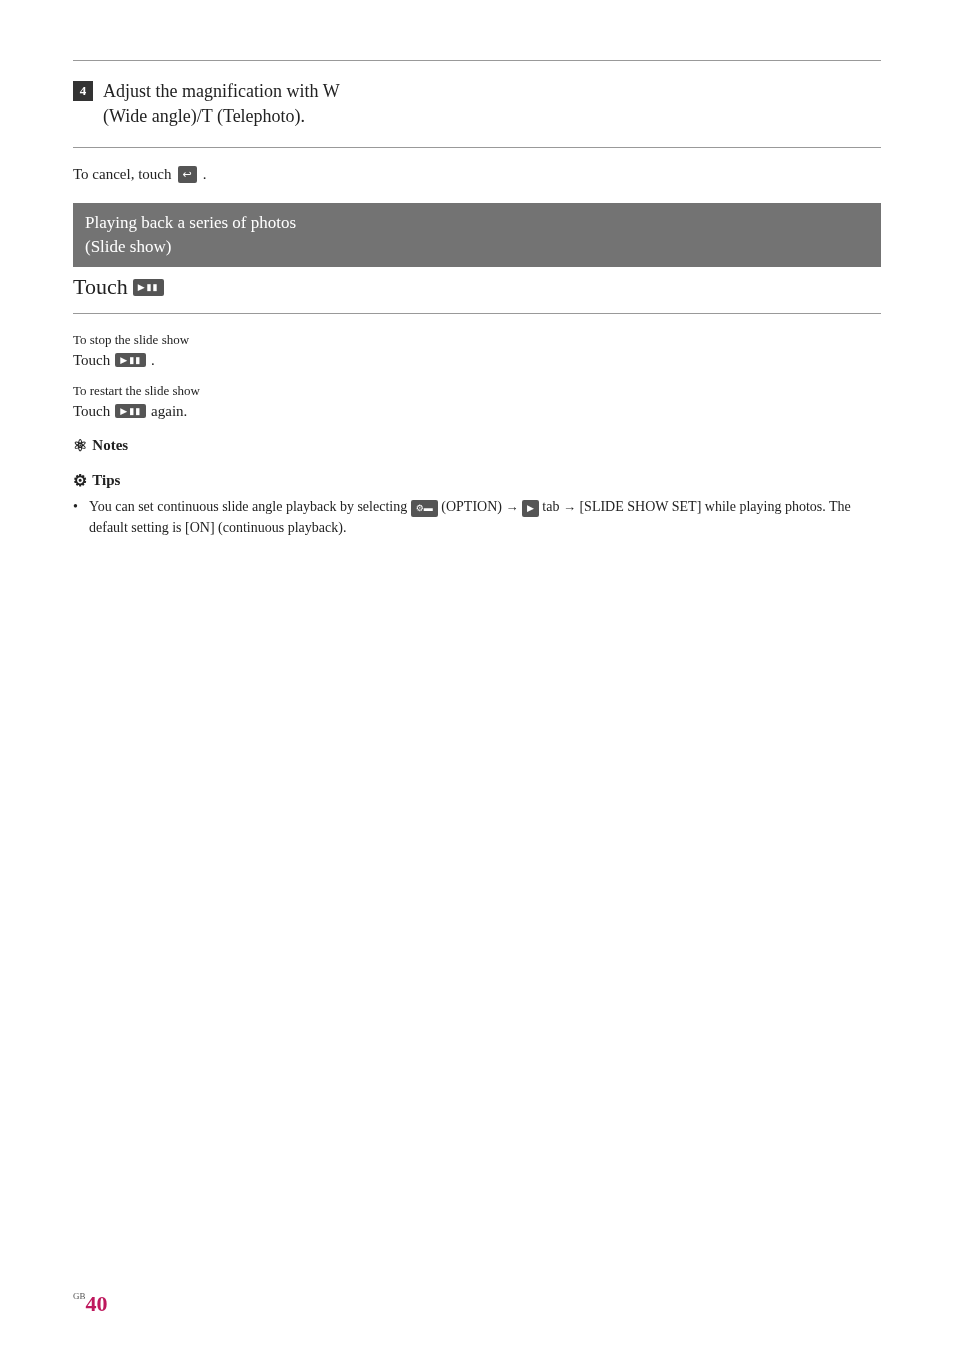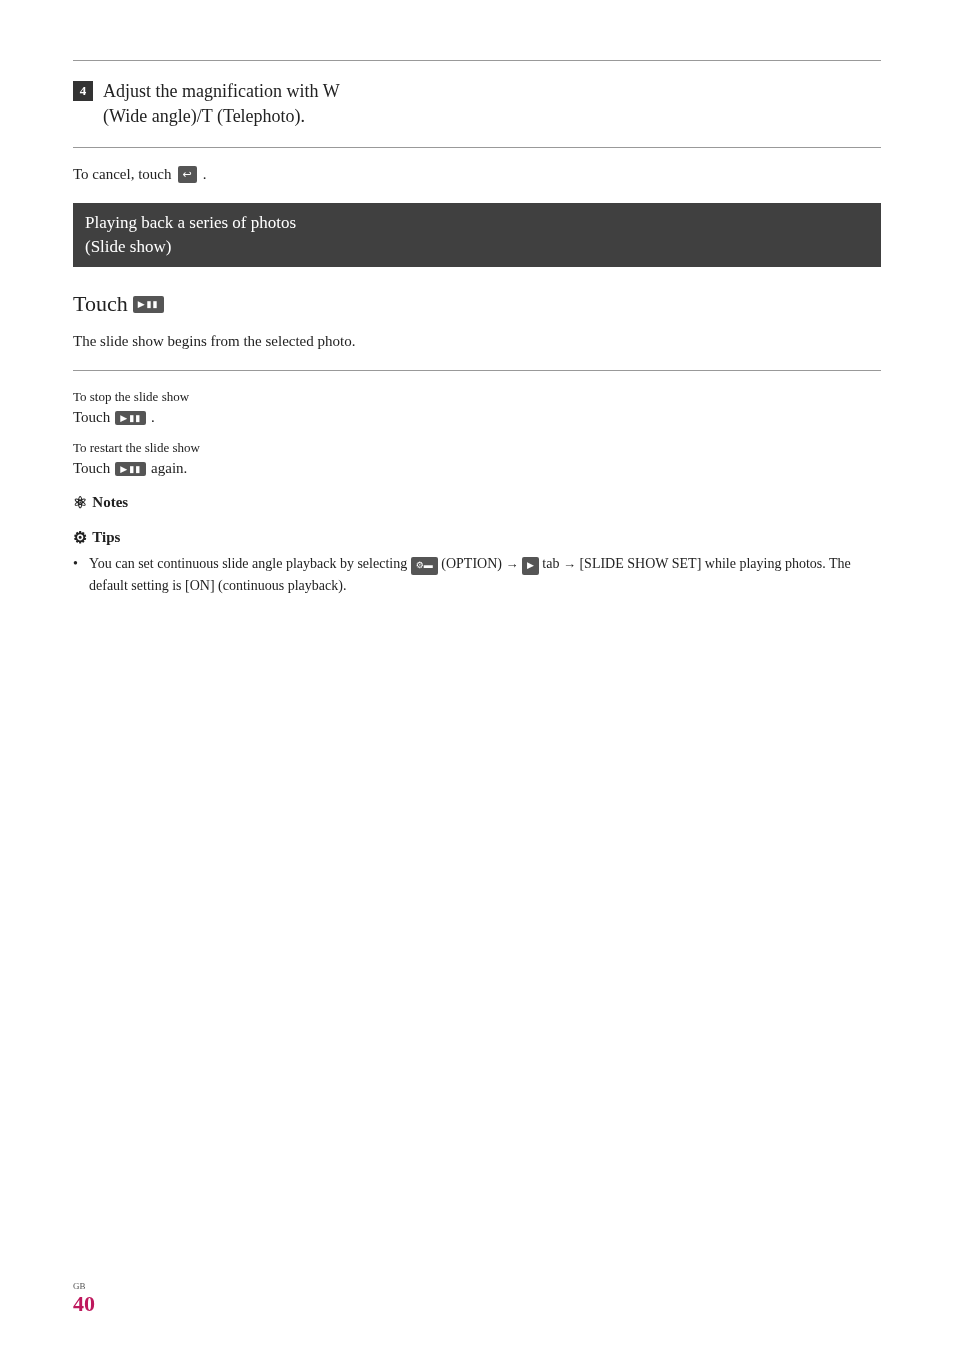--- a/index.html
+++ b/index.html
@@ -45,25 +45,25 @@
       line-height: 1.4;
     }
     .cancel-line {
       font-size: 15px;
       margin-bottom: 20px;
       display: flex;
       align-items: center;
       gap: 6px;
     }
     .section-header {
-      background: #404040;
+      background: #737373;
       color: #fff;
       font-size: 17px;
       padding: 8px 12px;
-      margin-bottom: 22px;
+      margin-bottom: 5px;
       line-height: 1.4;
     }
     .main-instruction {
       font-size: 22px;
       line-height: 1.4;
       margin-bottom: 10px;
       display: flex;
       align-items: center;
       flex-wrap: wrap;
       gap: 5px;
@@ -171,21 +171,21 @@
     }
     .arrow-sym {
       font-family: Arial, sans-serif;
       font-size: 13px;
     }
     .page-footer {
       position: absolute;
       bottom: 40px;
       left: 73px;
       display: flex;
-      flex-direction: column;
+      flex-direction: row;
       align-items: flex-start;
     }
     .page-number {
       font-size: 22px;
       font-weight: bold;
       color: #be185d;
     }
     .page-label {
       font-size: 9px;
       color: #555;
@@ -214,22 +214,20 @@
   <div class="section-header">Playing back a series of photos<br>(Slide show)</div>
 
   <div class="main-instruction">
     <span>Touch</span>
     <span class="icon-slideshow">
       <span class="play-sym">▶</span>
       <span class="pause-sym">▮▮</span>
     </span>
   </div>
 
-  <div class="description">The slide show begins from the selected
-photo.</div>
 
   <hr class="divider">
 
   <div class="sub-section-title">To stop the slide show</div>
   <div class="sub-instruction">
     <span>Touch</span>
     <span class="icon-slideshow">
       <span class="play-sym">▶</span>
       <span class="pause-sym">▮▮</span>
     </span>

